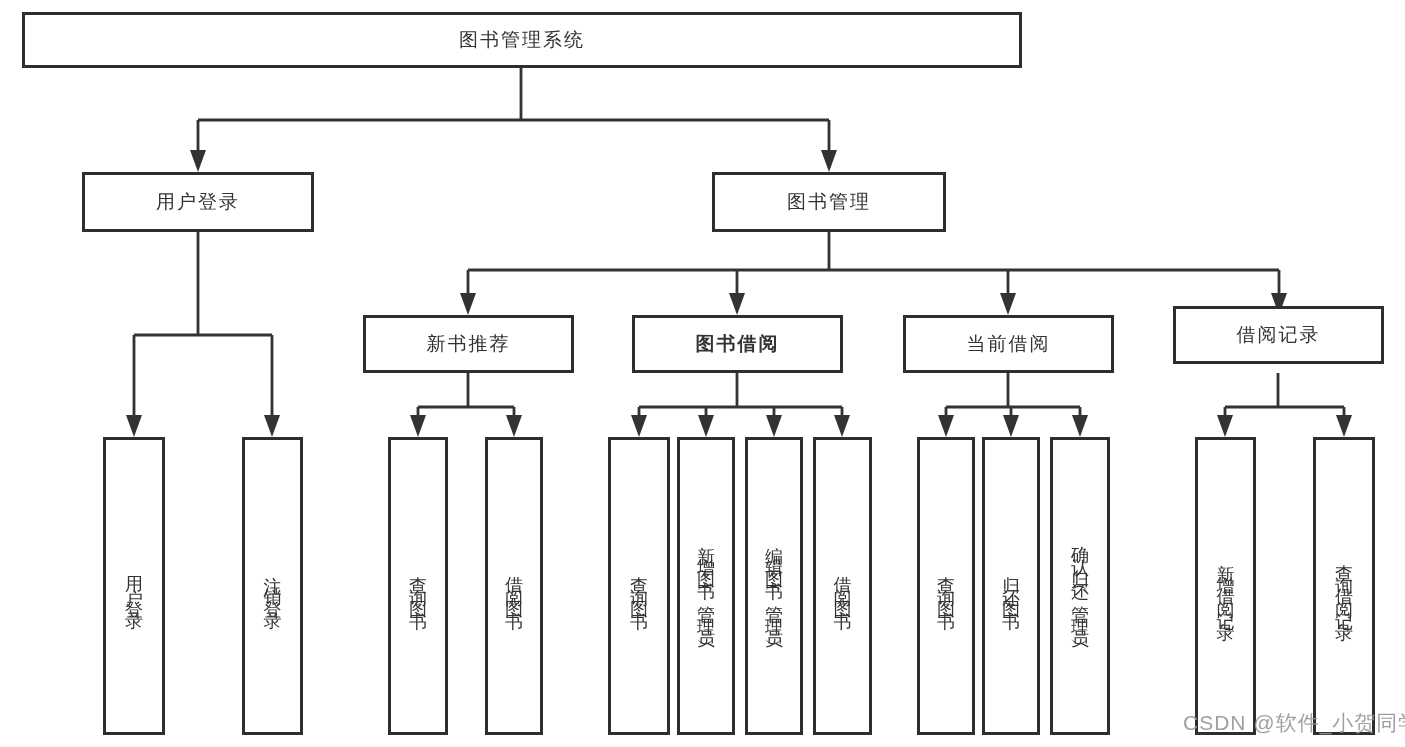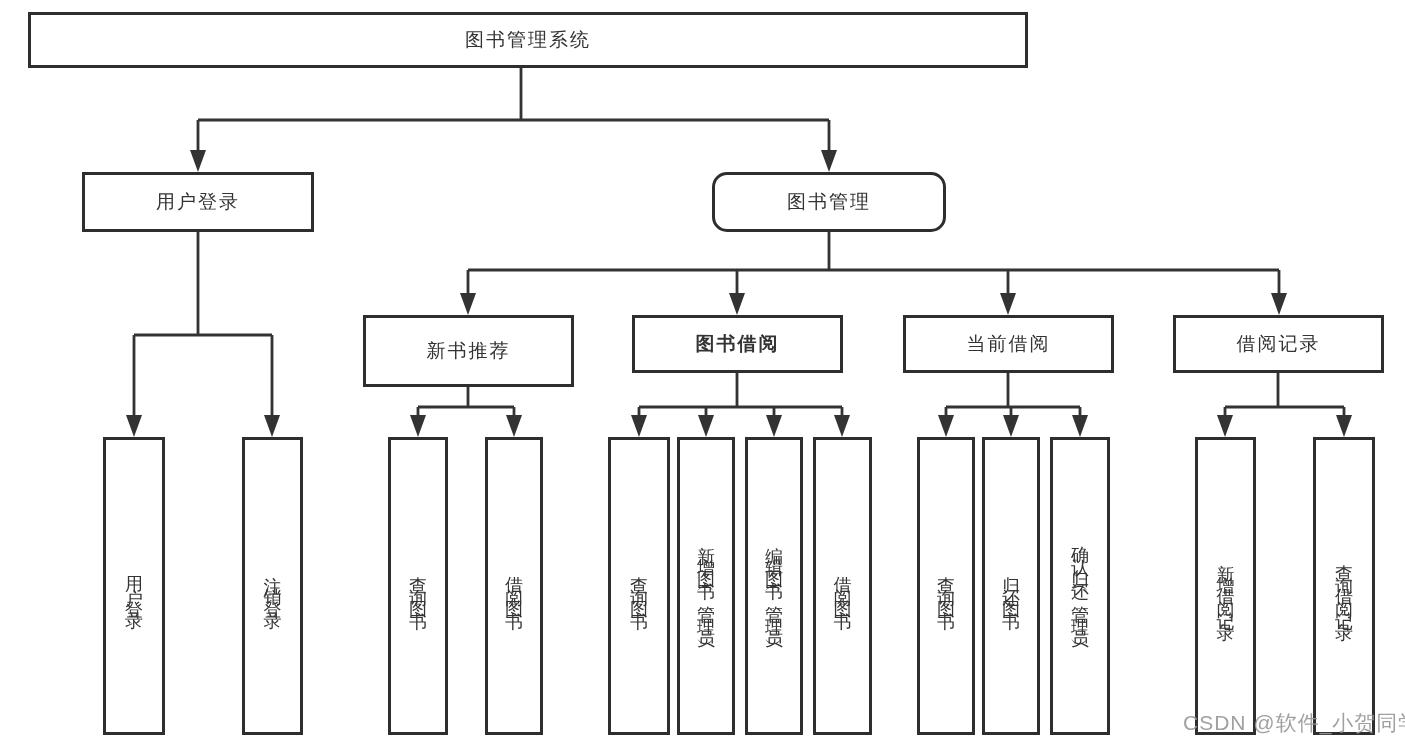--- a/index.html
+++ b/index.html
@@ -85,41 +85,41 @@
     <path fill="#333333" d="
       M190 150 h16 l-8 22 z  M821 150 h16 l-8 22 z
       M460 293 h16 l-8 22 z  M729 293 h16 l-8 22 z  M1000 293 h16 l-8 22 z  M1271 293 h16 l-8 22 z
       M126 415 h16 l-8 22 z  M264 415 h16 l-8 22 z
       M410 415 h16 l-8 22 z  M506 415 h16 l-8 22 z
       M631 415 h16 l-8 22 z  M698 415 h16 l-8 22 z  M766 415 h16 l-8 22 z  M834 415 h16 l-8 22 z
       M938 415 h16 l-8 22 z  M1003 415 h16 l-8 22 z M1072 415 h16 l-8 22 z
       M1217 415 h16 l-8 22 z M1336 415 h16 l-8 22 z"></path>
   </svg>
 
-  <div class="box" style="left:28px; top:12px; width:1000px; height:56px;">
+  <div class="box" style="left:22px; top:12px; width:1000px; height:56px;">
     <span class="hlabel">图书管理系统</span>
   </div>
 
   <div class="box" style="left:82px; top:172px; width:232px; height:60px;">
     <span class="hlabel">用户登录</span>
   </div>
-  <div class="box" style="left:712px; top:172px; width:234px; height:60px;border-radius:15px;">
+  <div class="box" style="left:712px; top:172px; width:234px; height:60px;">
     <span class="hlabel">图书管理</span>
   </div>
 
-  <div class="box" style="left:363px; top:315px; width:211px; height:72px;">
+  <div class="box" style="left:363px; top:315px; width:211px; height:58px;">
     <span class="hlabel">新书推荐</span>
   </div>
   <div class="box" style="left:632px; top:315px; width:211px; height:58px;font-weight:bold;">
     <span class="hlabel">图书借阅</span>
   </div>
   <div class="box" style="left:903px; top:315px; width:211px; height:58px;text-align:right;">
     <span class="hlabel">当前借阅</span>
   </div>
-  <div class="box" style="left:1173px; top:315px; width:211px; height:58px;">
+  <div class="box" style="left:1173px; top:306px; width:211px; height:58px;">
     <span class="hlabel">借阅记录</span>
   </div>
 
   <div class="box leaf" style="left:103px; width:62px;">
     <span class="vlabel">用户登录</span>
   </div>
   <div class="box leaf" style="left:242px; width:61px;">
     <span class="vlabel">注销登录</span>
   </div>
 

